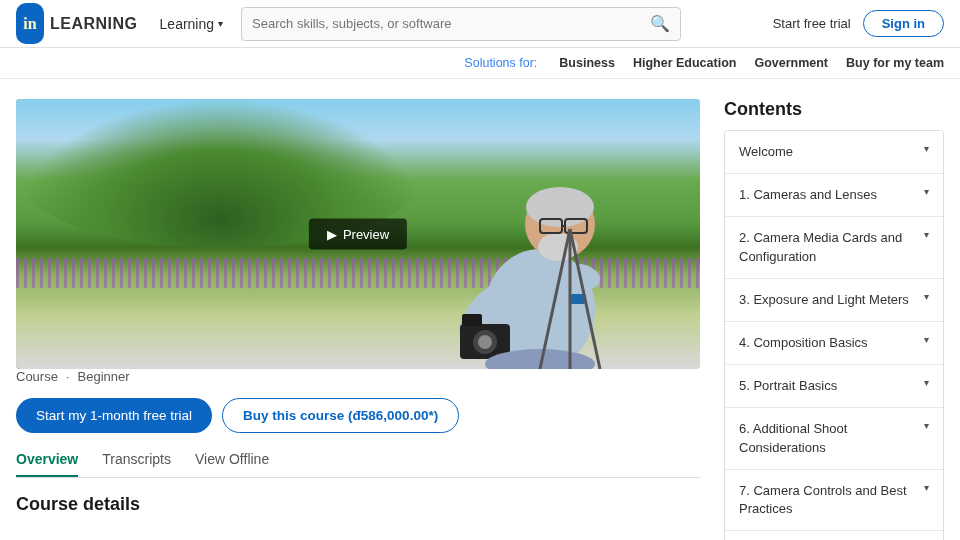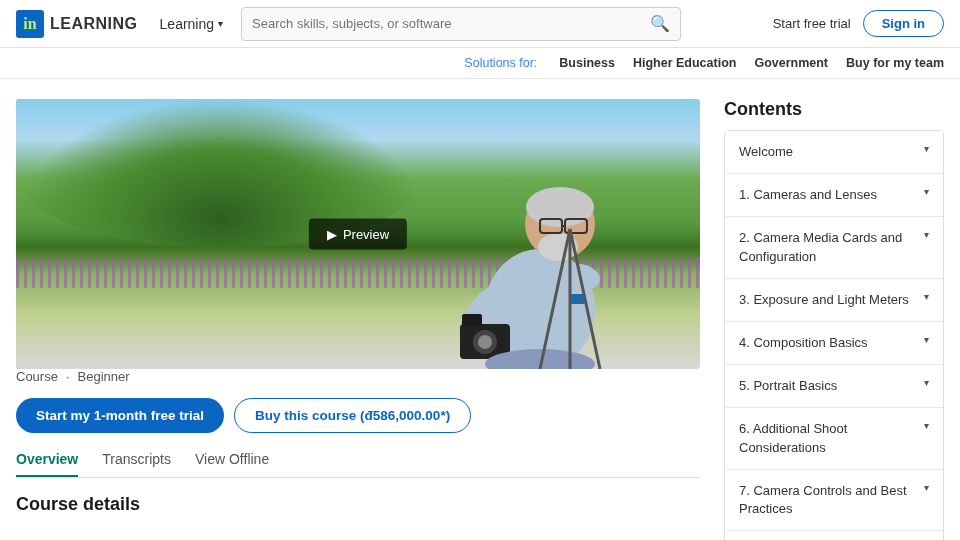--- a/index.html
+++ b/index.html
@@ -14,29 +14,29 @@
       border-bottom: 1px solid #e0e0e0;
       background: #fff;
     }
     .logo-area {
       display: flex;
       align-items: center;
       margin-right: 12px;
     }
     .linkedin-icon {
       width: 28px;
-      height: 28px;
+      height: 41px;
       background: #0a66c2;
       display: flex;
       align-items: center;
       justify-content: center;
-      color: #bef264;
+      color: #fef9c3;
       font-weight: 900;
       font-size: 16px;
-      border-radius: 3px;
+      border-radius: 10px;
       margin-right: 6px;
       font-family: serif;
     }
     .logo-text {
       font-size: 16px;
       font-weight: 600;
       color: #333;
       letter-spacing: 0.5px;
     }
     .learning-dropdown {
@@ -223,21 +223,21 @@
       gap: 10px;
       margin-bottom: 18px;
     }
     .btn-primary {
       background: #0a66c2;
       color: #fff;
       border: none;
       border-radius: 20px;
       padding: 9px 20px;
       font-size: 13.5px;
-      font-weight: 700;
+      font-weight: 400;
       cursor: pointer;
     }
     .btn-outline {
       background: #fff;
       color: #0a66c2;
       border: 1.5px solid #0a66c2;
       border-radius: 20px;
       padding: 9px 20px;
       font-size: 13.5px;
       font-weight: 600;

